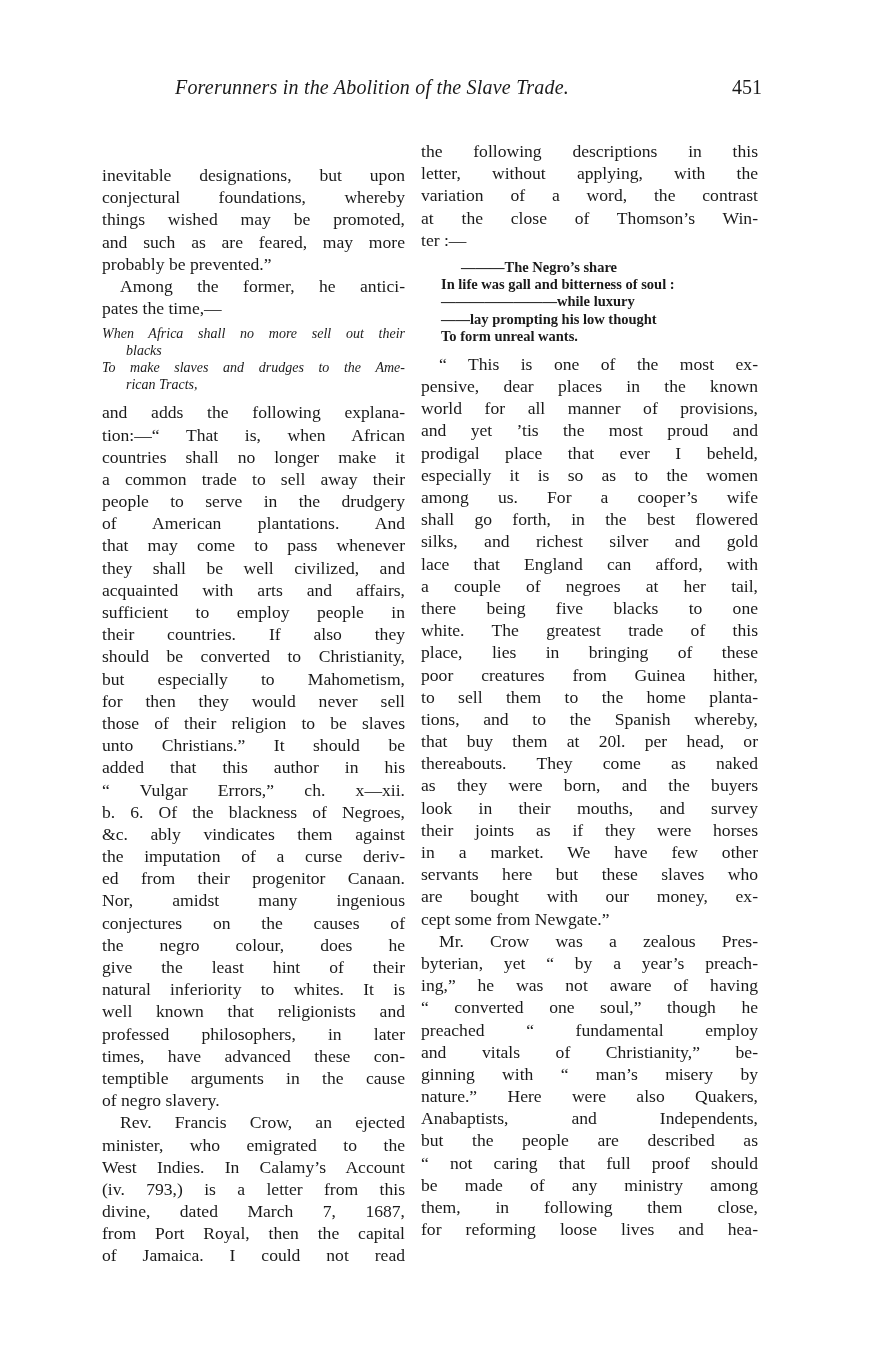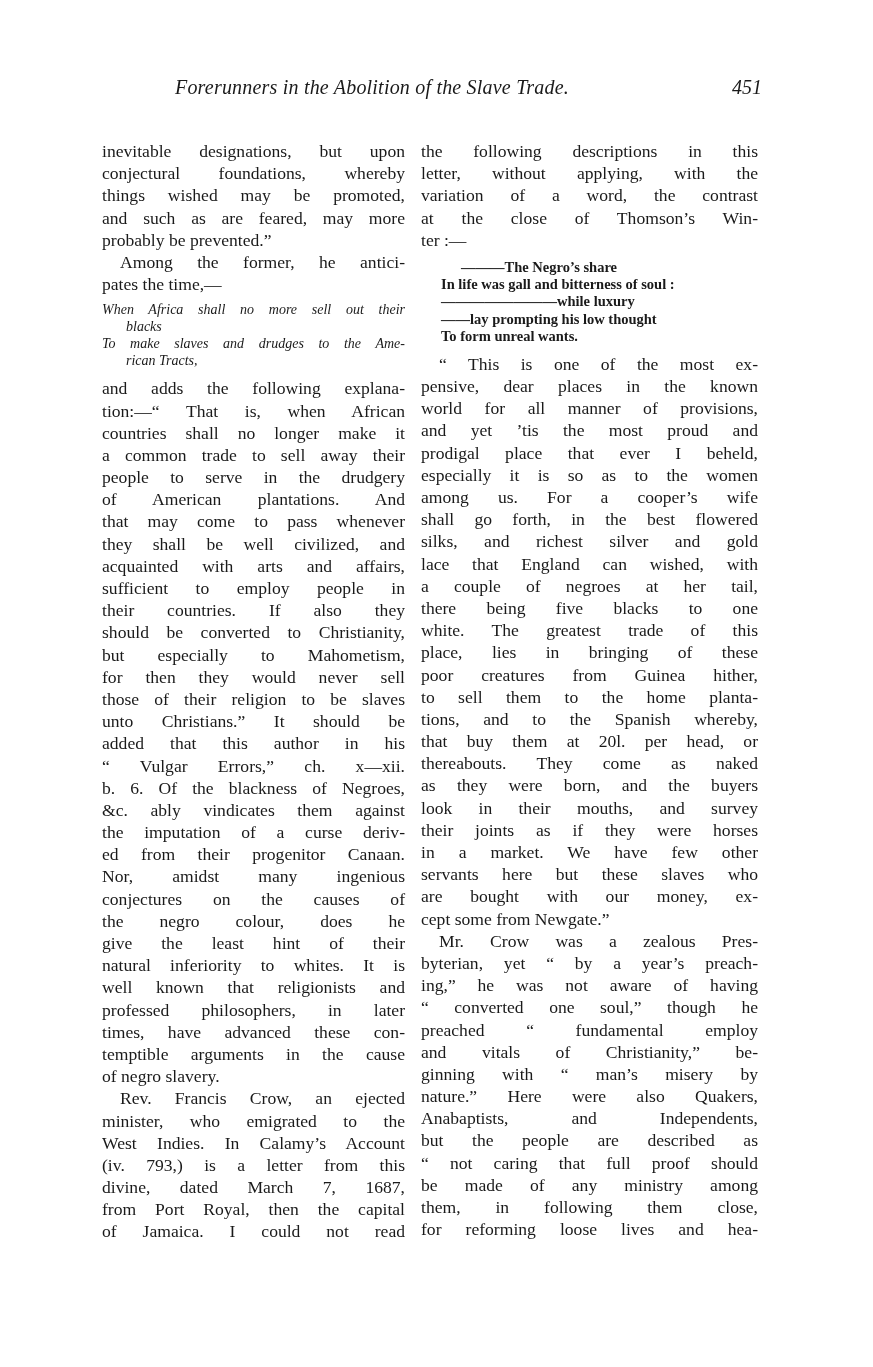--- a/index.html
+++ b/index.html
@@ -1,21 +1,21 @@
 <!DOCTYPE html>
 <html><head>
   <meta charset="utf-8">
   <style>
     html, body { margin: 0; padding: 0; background: #ffffff; }
     body { width: 873px; height: 1367px; position: relative; overflow: hidden; color: #1a1a1a; font-family: "DejaVu Serif", "Liberation Serif", serif; }
     .header { position: absolute; top: 76px; left: 150px; width: 610px; height: 30px; }
     .running-head { position: absolute; left: 25px; top: 0; font-family: "Liberation Serif", serif; font-style: italic; font-size: 20px; letter-spacing: 0.2px; }
-    .page-num { position: absolute; right: -2px; top: 0; font-family: "Liberation Serif", serif; font-size: 20px; font-style: italic; }
+    .page-num { position: absolute; right: -2px; top: 0; font-family: "Liberation Serif", serif; font-size: 20px; }
     .col { position: absolute; top: 140px; font-family: "Liberation Serif", serif; font-size: 17.6px; line-height: 22.2px; }
-    .col-left { left: 102px; width: 303px; }
+    .col-left { left: 102px; width: 303px; margin-top: 24px; }
     .col-right { left: 421px; width: 337px; }
     .line { display: block; text-align: justify; text-align-last: justify; white-space: nowrap; height: 22.2px; }
     .line.last { text-align-last: left; }
     .indent { padding-left: 18px; }
     .quote { font-style: italic; font-size: 14px; line-height: 17px; height: 17px; }
     .quote-block { margin: 6px 0 8px 0; }
     .q-ind { padding-left: 24px; }
     .poem { font-size: 14.5px; line-height: 17.2px; height: 17.2px; padding-left: 20px; }
     .poem-block { margin: 8px 0 8px 0; font-weight: bold; }
   </style>
@@ -108,21 +108,21 @@
   <div>
     <span class="line indent">“ This is one of the most ex-</span>
     <span class="line">pensive, dear places in the known</span>
     <span class="line">world for all manner of provisions,</span>
     <span class="line">and yet ’tis the most proud and</span>
     <span class="line">prodigal place that ever I beheld,</span>
     <span class="line">especially it is so as to the women</span>
     <span class="line">among us. For a cooper’s wife</span>
     <span class="line">shall go forth, in the best flowered</span>
     <span class="line">silks, and richest silver and gold</span>
-    <span class="line">lace that England can wished, with</span>
+    <span class="line">lace that England can afford, with</span>
     <span class="line">a couple of negroes at her tail,</span>
     <span class="line">there being five blacks to one</span>
     <span class="line">white. The greatest trade of this</span>
     <span class="line">place, lies in bringing of these</span>
     <span class="line">poor creatures from Guinea hither,</span>
     <span class="line">to sell them to the home planta-</span>
     <span class="line">tions, and to the Spanish whereby,</span>
     <span class="line">that buy them at 20l. per head, or</span>
     <span class="line">thereabouts. They come as naked</span>
     <span class="line">as they were born, and the buyers</span>

